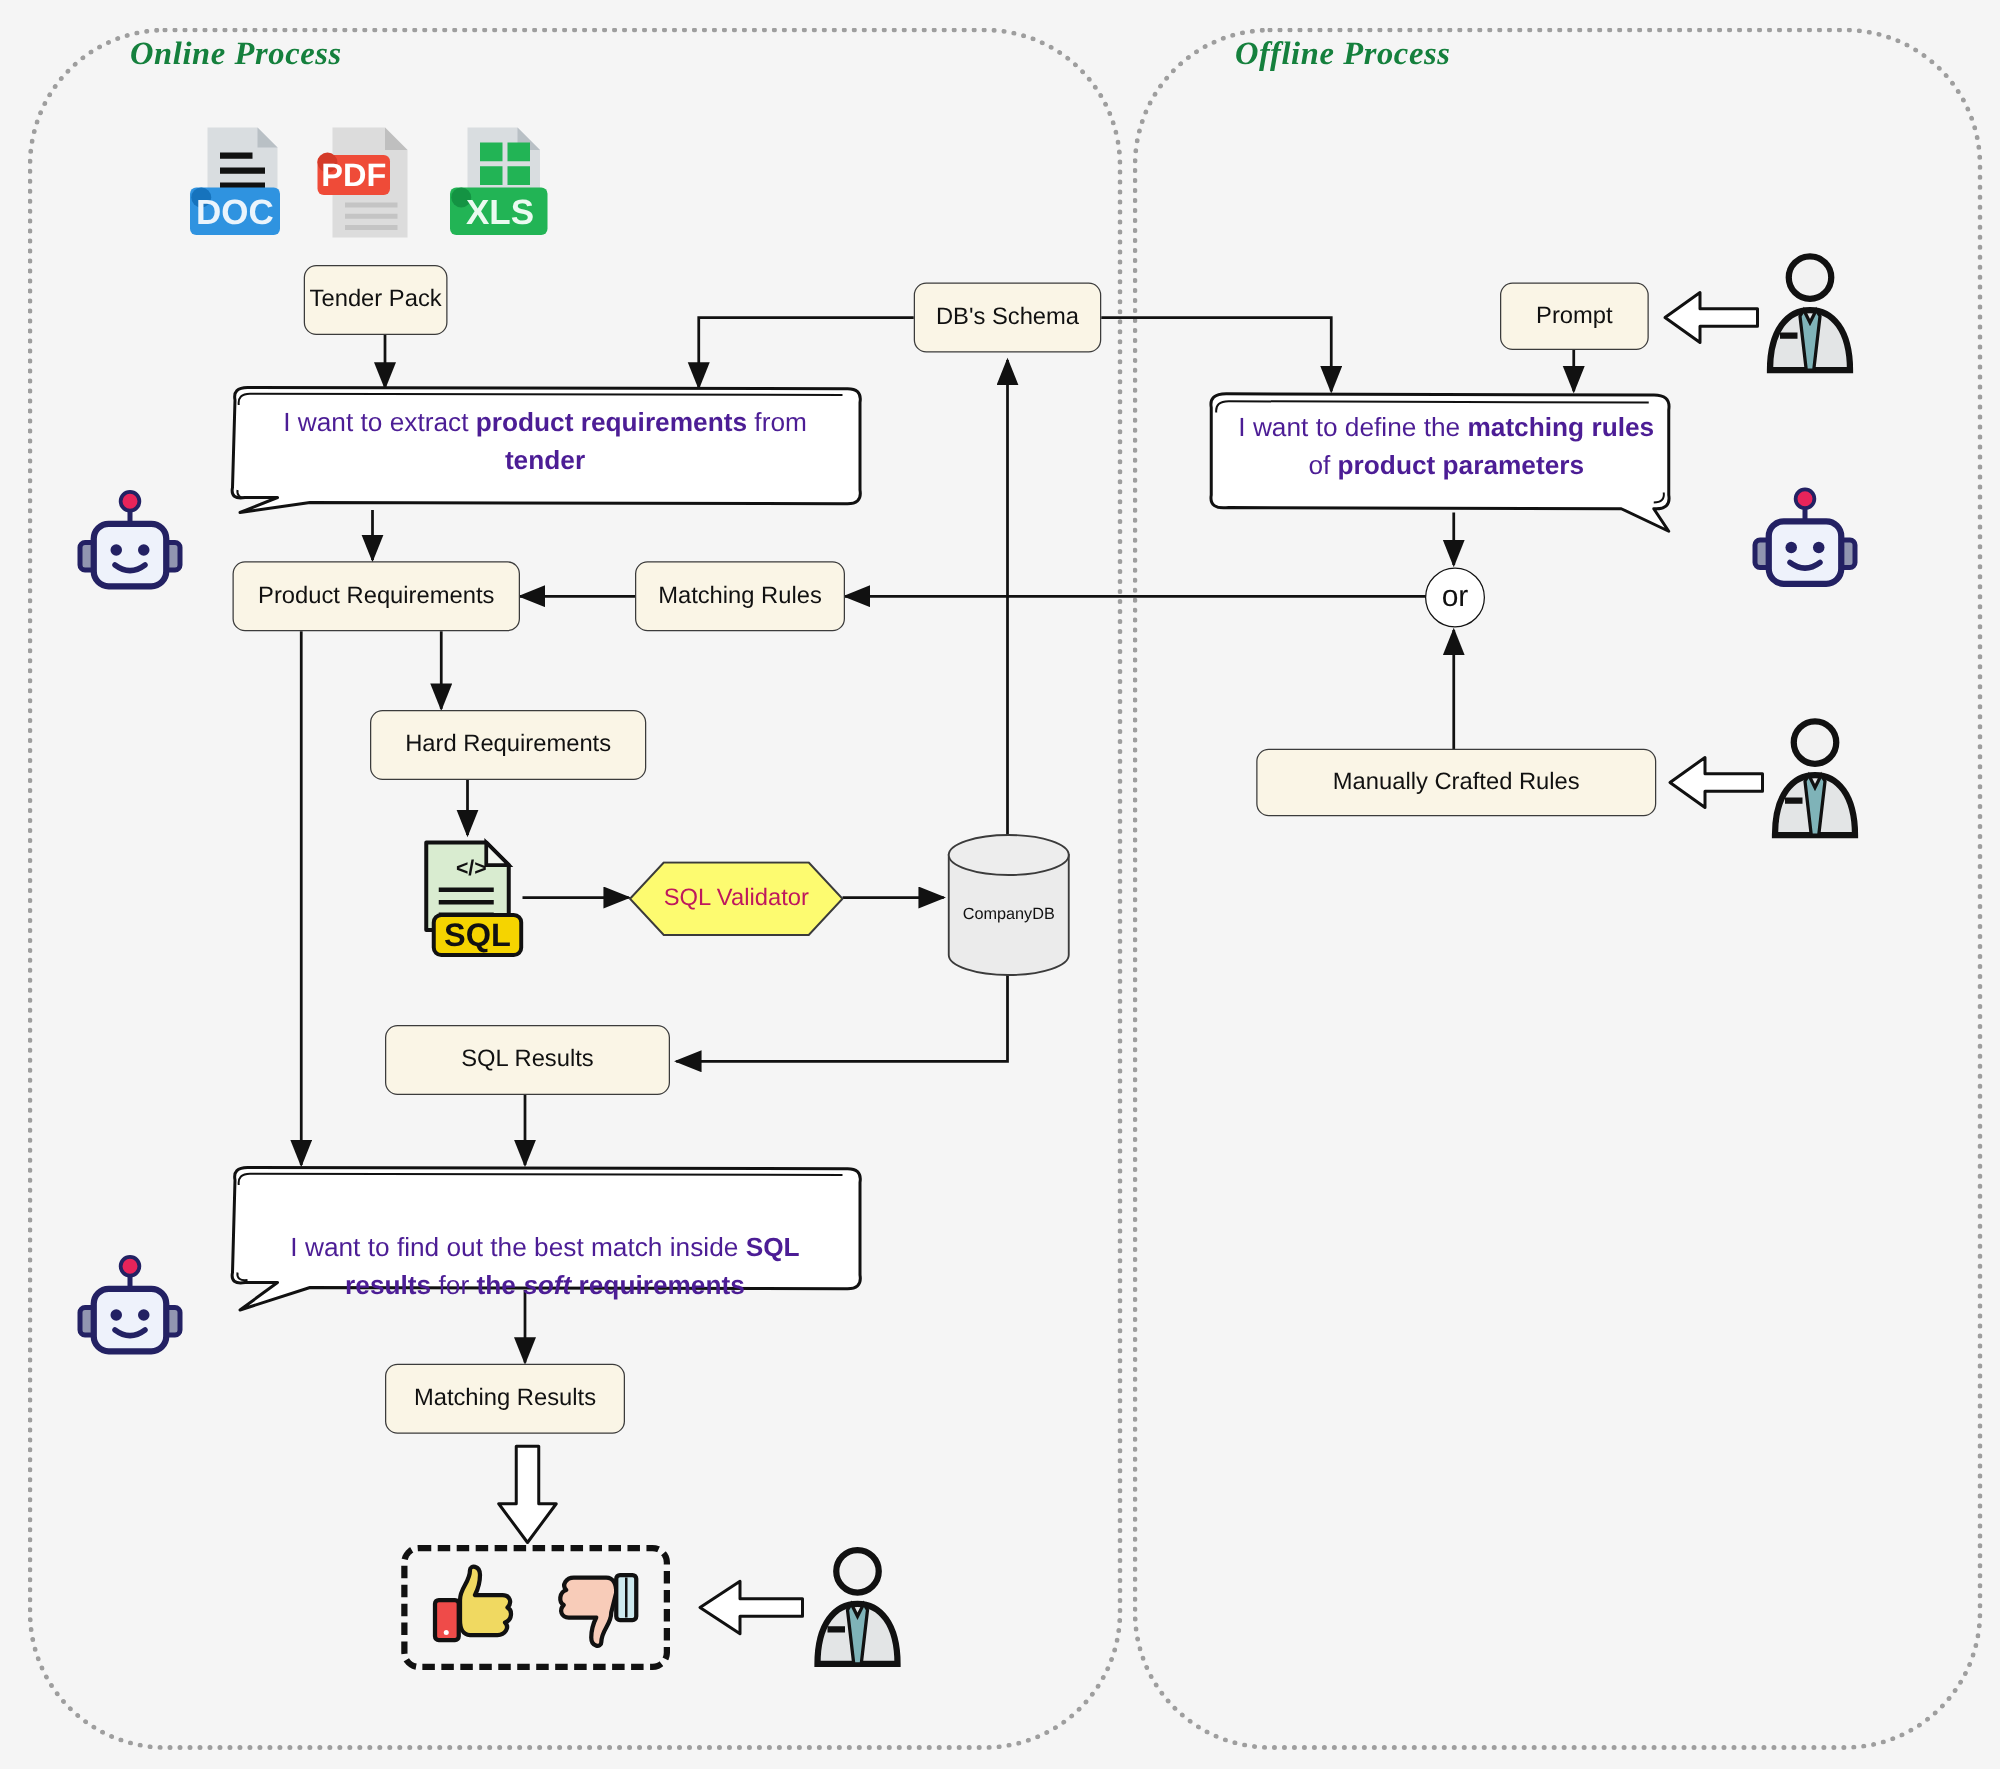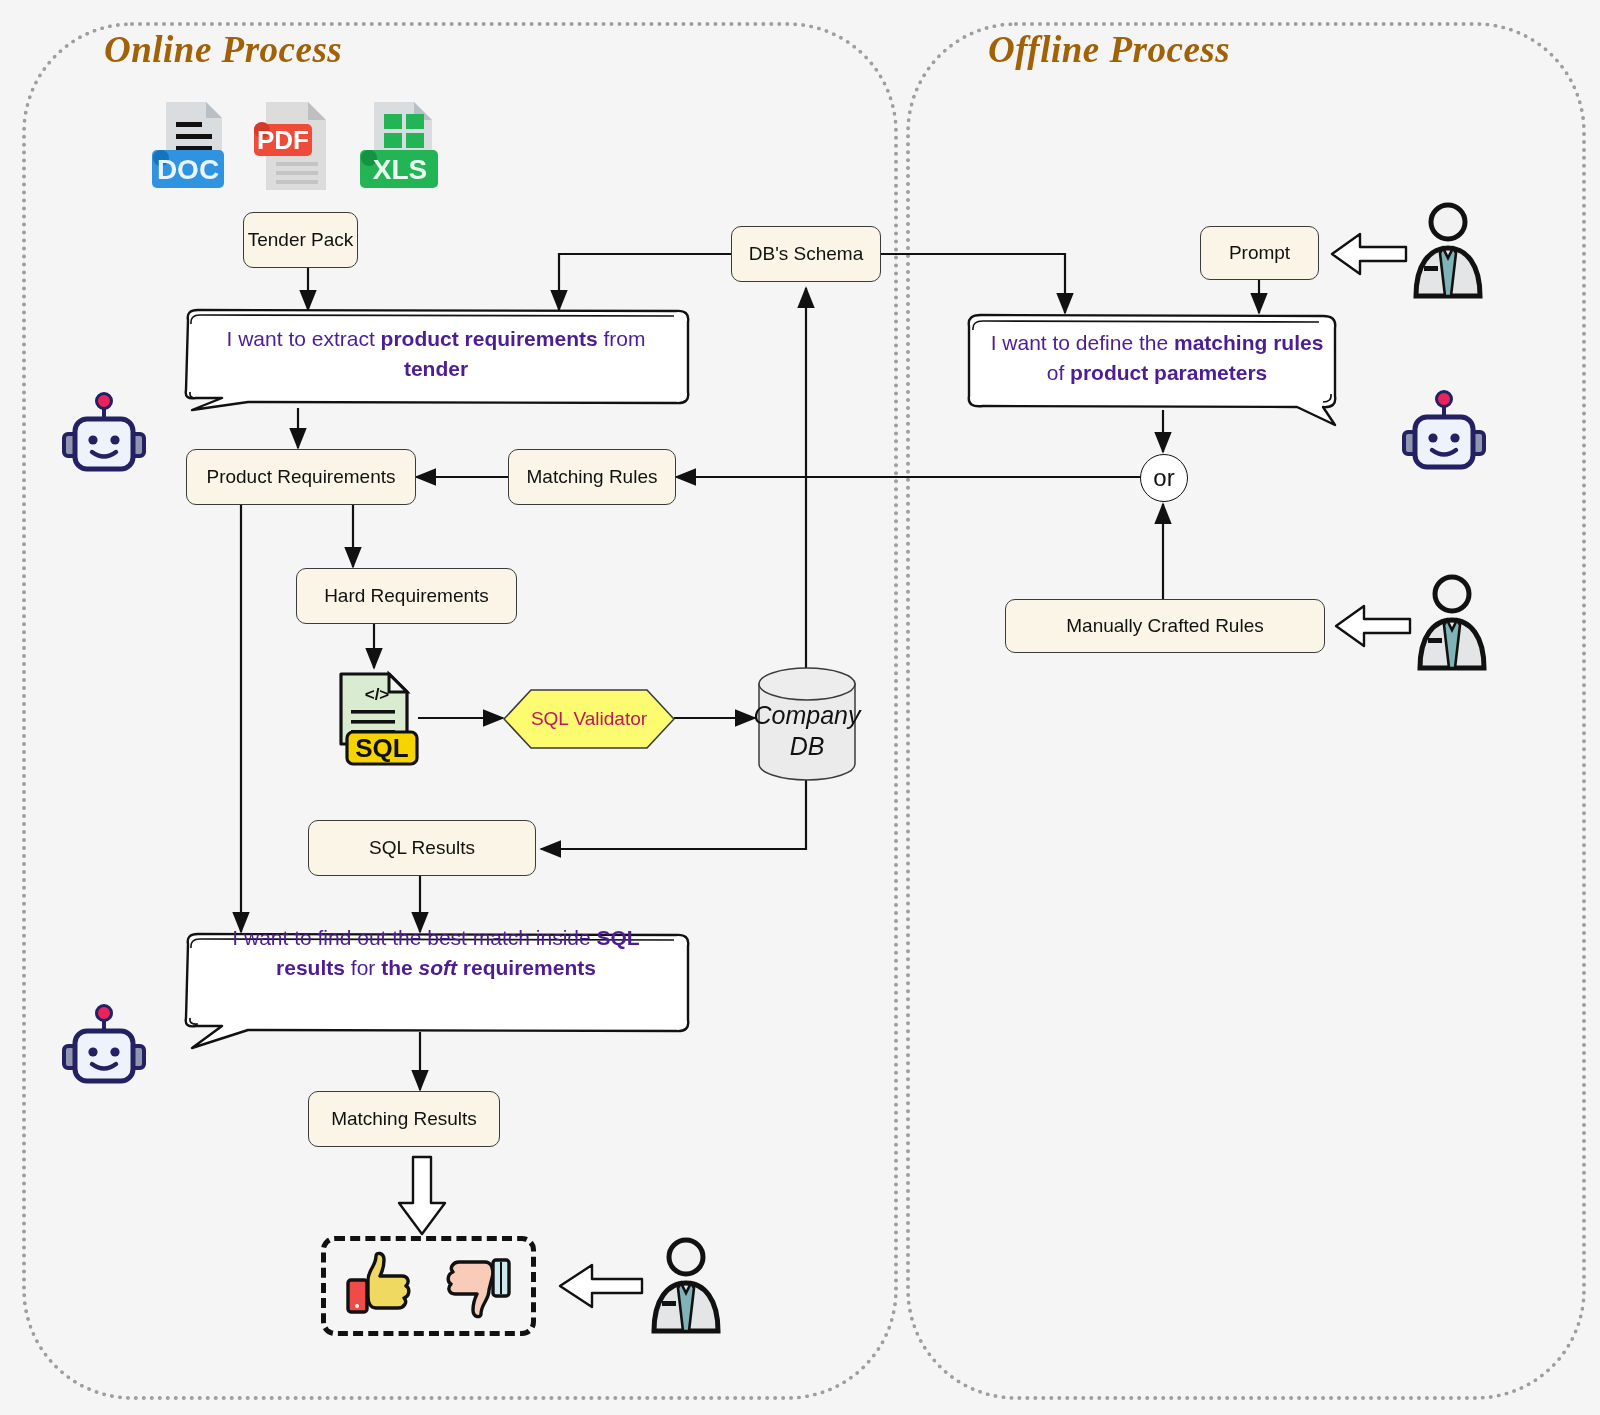--- a/index.html
+++ b/index.html
@@ -1,33 +1,33 @@
 <!DOCTYPE html>
 <html><head>
 <meta charset="utf-8">
 <style>
   html,body{margin:0;padding:0;background:#f5f5f5;}
   body{font-family:"Liberation Sans",sans-serif;}
   #canvas{position:relative;width:1600px;height:1415px;background:#f5f5f5;overflow:hidden;}
   svg.layer{position:absolute;left:0;top:0;width:1600px;height:1415px;pointer-events:none;}
   .panel{position:absolute;border:4px dotted #9e9e9e;border-radius:110px;background:transparent;}
-  .panel-title{position:absolute;font-family:"Liberation Serif",serif;font-style:italic;font-weight:bold;font-size:37px;color:#a16207;letter-spacing:.5px;}
+  .panel-title{position:absolute;font-family:"Liberation Serif",serif;font-style:italic;font-weight:bold;font-size:26px;color:#15803d;letter-spacing:.5px;}
   .node{position:absolute;box-sizing:border-box;display:flex;align-items:center;justify-content:center;
         background:#faf5e6;border:1.6px solid #3b3b3b;border-radius:10px;font-size:19px;color:#111;text-align:center;
         box-shadow:0 0 0 0 rgba(0,0,0,0);}
   .bubble{position:absolute;box-sizing:border-box;display:flex;align-items:center;justify-content:center;
         background:#ffffff;border:2px solid #111;border-radius:12px;font-size:21px;color:#4c1d95;text-align:center;padding:10px 18px;line-height:1.45;}
   .bubble b{font-weight:bold;}
   .bubble i{font-style:italic;}
   .orcircle{position:absolute;width:46px;height:46px;border-radius:50%;background:#fff;border:1.8px solid #111;
         display:flex;align-items:center;justify-content:center;font-size:24px;color:#111;}
   .dashbox{position:absolute;box-sizing:border-box;border:5px dashed #111;border-radius:14px;background:transparent;}
   .icon-abs{position:absolute;}
-  .cyl-label{position:absolute;display:flex;flex-direction:column;align-items:center;justify-content:center;
-        font-size:25px;color:#111;line-height:1.25;text-align:center;font-style:italic;}
+  .cyl-label{position:absolute;display:flex;flex-direction:row;align-items:center;justify-content:center;
+        font-size:13px;color:#111;line-height:1.25;text-align:center;}
   .hexlabel{position:absolute;display:flex;align-items:center;justify-content:center;font-size:19px;color:#be185d;}
 </style>
 </head>
 <body>
 
 <div id="canvas">
 
   <div class="panel" style="left:22px;top:22px;width:868px;height:1370px;"></div>
   <div class="panel" style="left:906px;top:22px;width:672px;height:1370px;"></div>
 
@@ -126,21 +126,21 @@
     <span>
       <span>I want to define the </span><b>matching rules</b><span> of </span><b>product parameters</b>
     </span>
   </div>
 
   <svg class="icon-abs" style="left:178px;top:930px;width:516px;height:128px;" viewBox="0 0 516 128">
     <path d="M10,14 Q8,4 20,4 L498,5 Q512,4 510,16 L510,90 Q512,102 498,101 L70,100 L14,118 L44,96 L18,96 Q6,98 8,88 Z" fill="#ffffff" stroke="#111" stroke-width="2.4" stroke-linejoin="round"></path>
     <path d="M13,18 Q12,9 22,9 L496,10" fill="none" stroke="#111" stroke-width="1.6"></path>
     <path d="M12,88 Q11,95 20,94" fill="none" stroke="#111" stroke-width="1.6"></path>
   </svg>
-  <div class="bubble" style="left:178px;top:903px;width:516px;height:100px;border:none;background:transparent;">
+  <div class="bubble" style="left:178px;top:964px;width:516px;height:100px;border:none;background:transparent;">
     <span>
       <span>I want to find out the best match inside </span><b>SQL results</b><span> for </span><b>the </b><b><i>soft</i></b><b> requirements</b>
     </span>
   </div>
 
   <svg class="icon-abs" style="left:148px;top:98px;width:84px;height:94px;" viewBox="0 0 84 94">
     <path d="M18,4 L58,4 L74,20 L74,74 L18,74 Z" fill="#d9dde0"></path>
     <path d="M58,4 L74,20 L58,20 Z" fill="#b9c0c5"></path>
     <rect x="28" y="24" width="26" height="5" fill="#111"></rect>
     <rect x="28" y="36" width="36" height="5" fill="#111"></rect>

